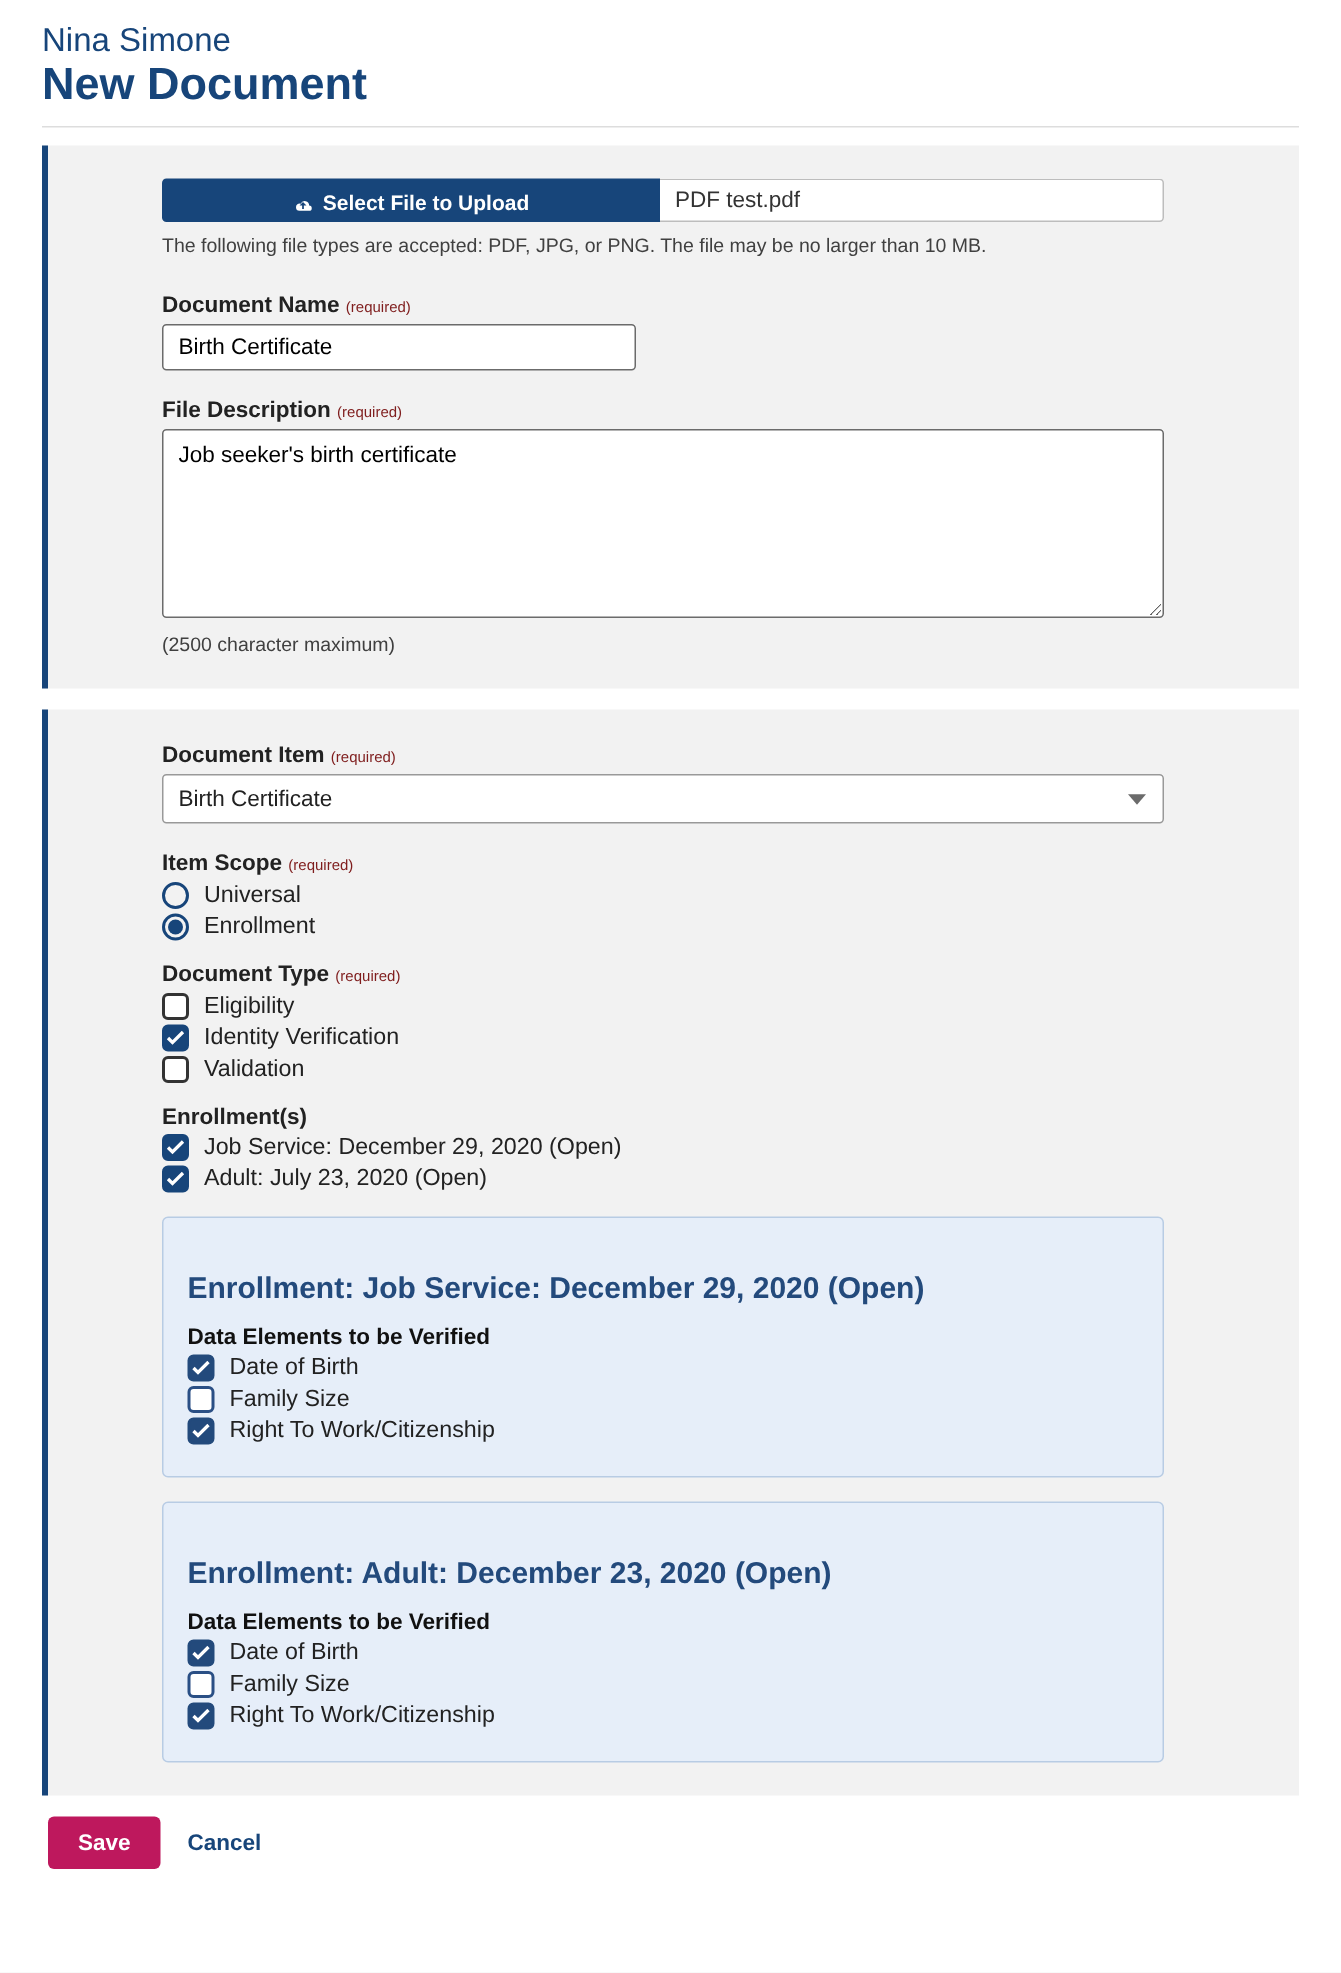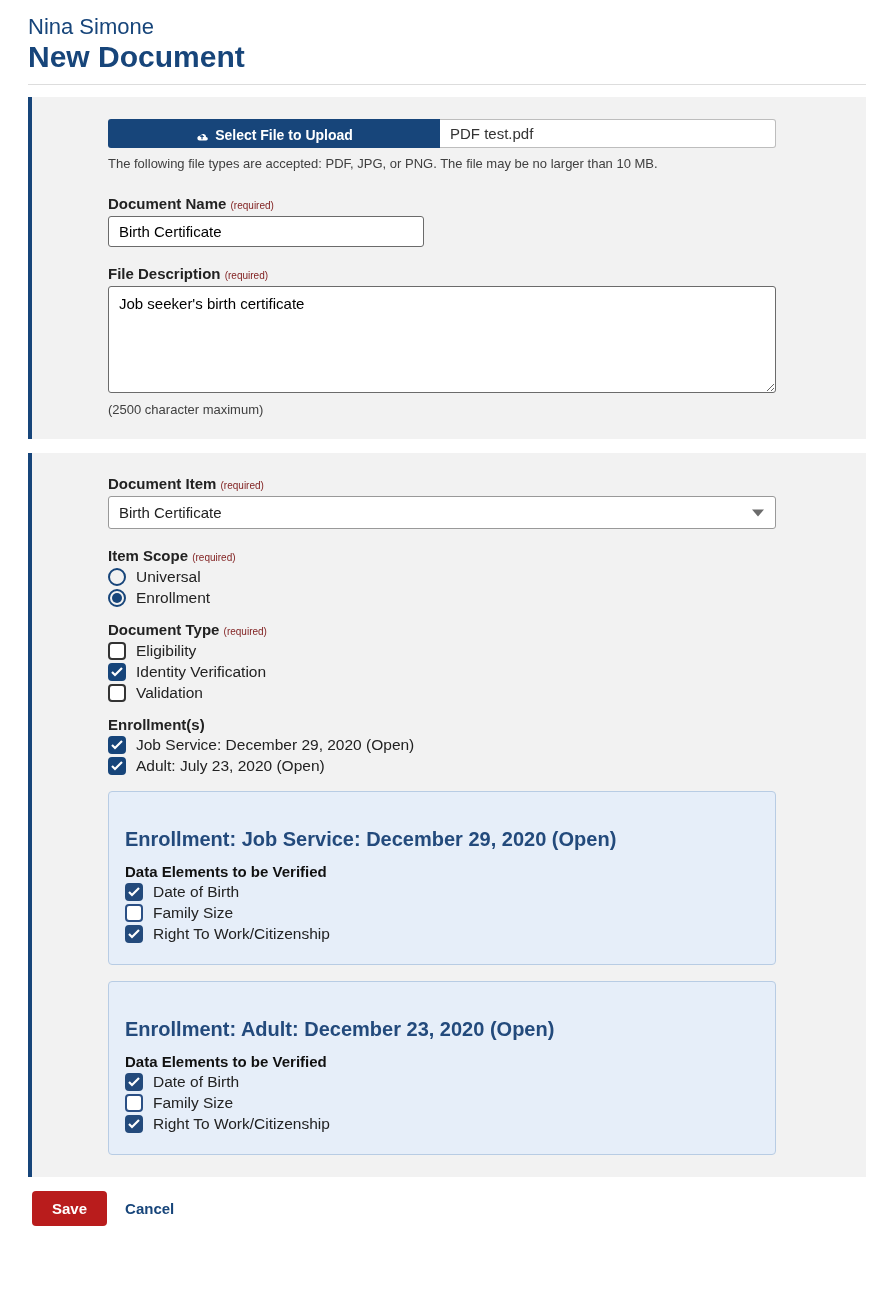--- a/index.html
+++ b/index.html
@@ -96,21 +96,21 @@
     width: 316px;
     padding: 6px 10px;
     font-size: 15px;
     border: 1px solid #6b6b6b;
     border-radius: 3px;
     margin-bottom: 18px;
     font-family: inherit;
   }
   .textarea {
     width: 100%;
-    height: 107px;
+    height: 126px;
     padding: 8px 10px;
     font-size: 15px;
     border: 1px solid #6b6b6b;
     border-radius: 3px;
     resize: both;
     font-family: inherit;
   }
   .select-wrap {
     position: relative;
     width: 100%;
@@ -211,21 +211,21 @@
   .enroll-panel .check-box.checked { background:#234a7c; border-color:#234a7c; }
 
   .footer {
     display:flex;
     align-items:center;
     gap: 18px;
     margin-top: 6px;
     padding-left: 4px;
   }
   .save-btn {
-    background: #b91c1c;
+    background: #be185d;
     color: #fff;
     font-weight: 600;
     font-size: 15px;
     border: none;
     border-radius: 4px;
     padding: 9px 20px;
     cursor: pointer;
   }
   .cancel-link {
     color: #17457a;

